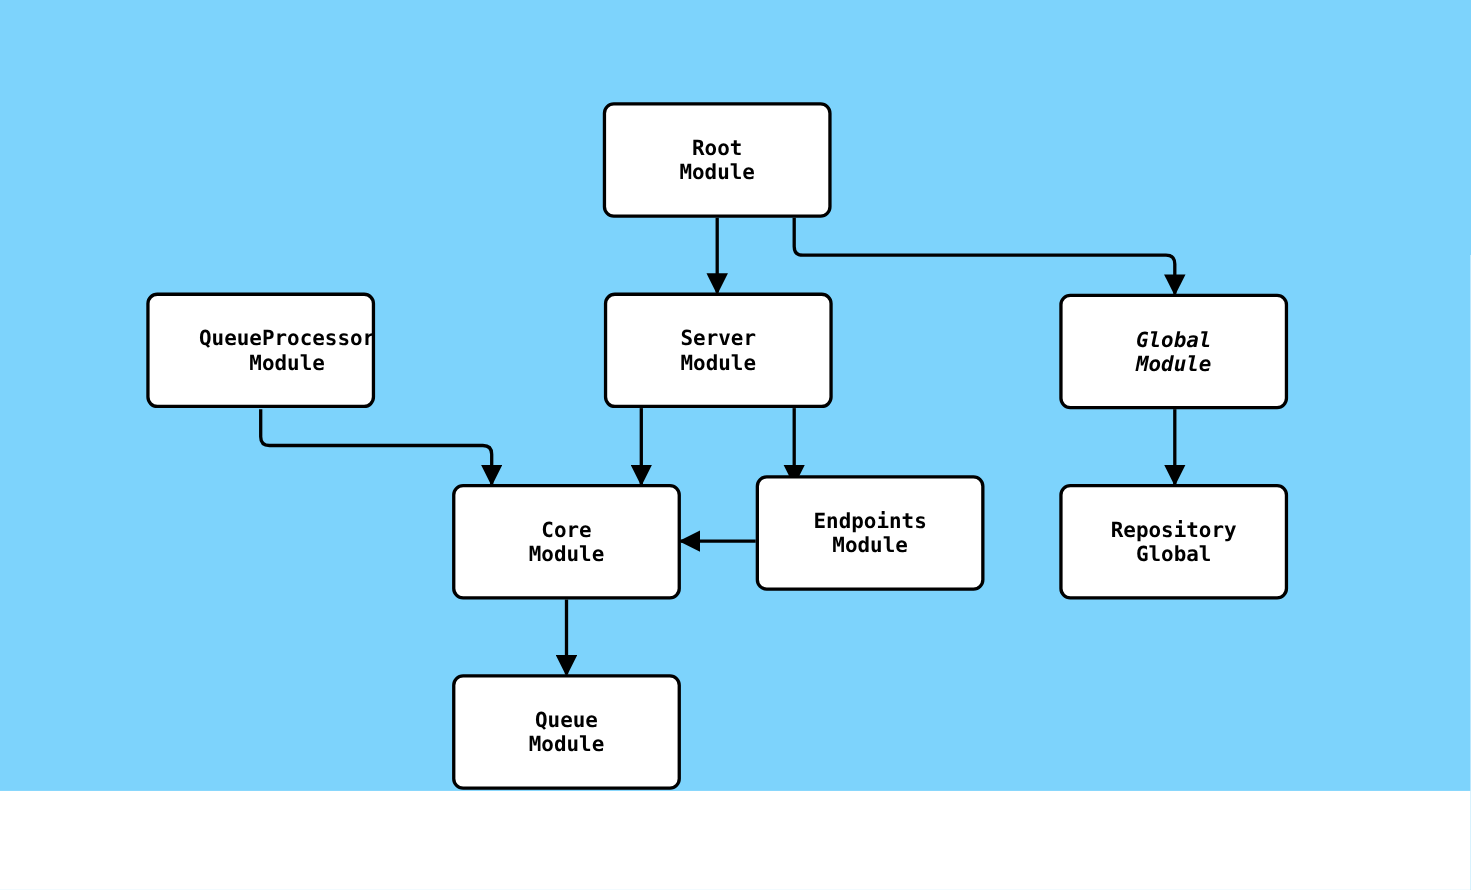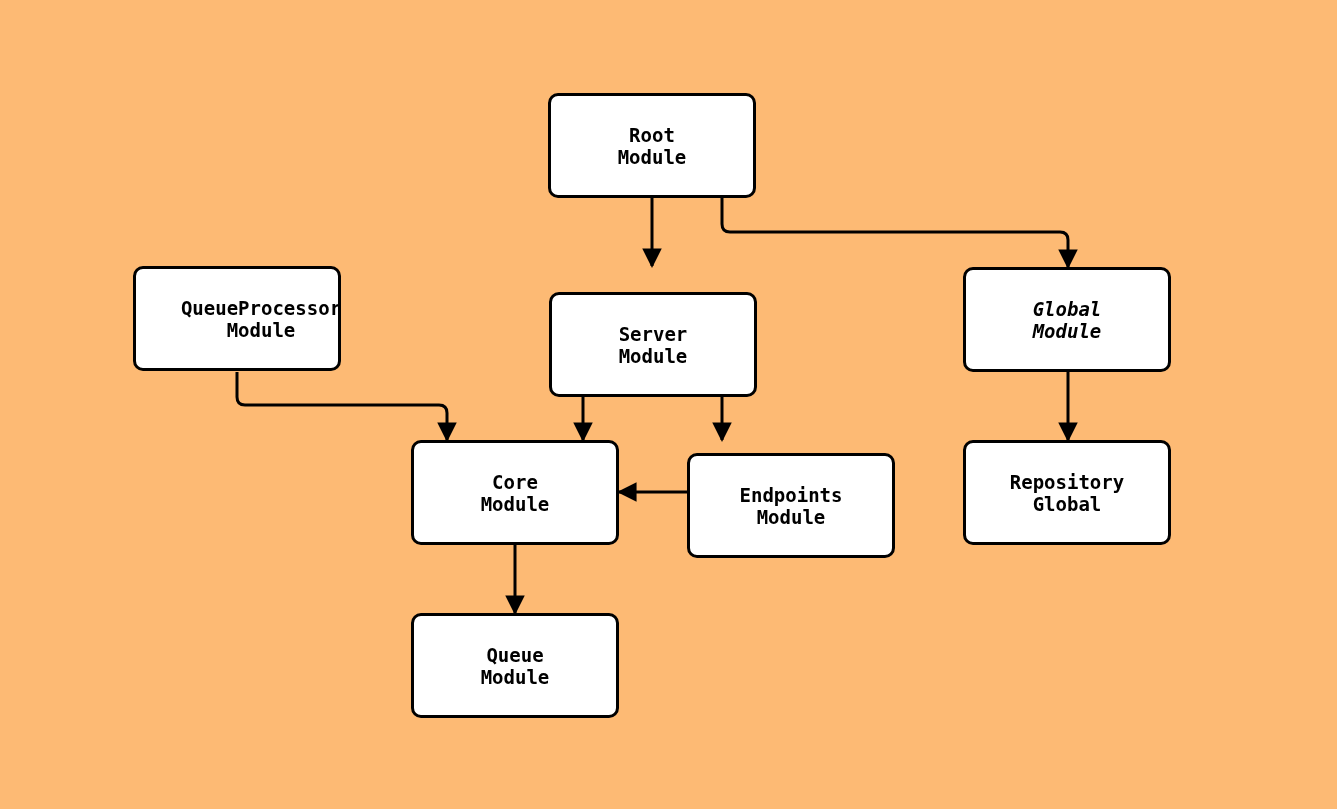--- a/index.html
+++ b/index.html
@@ -3,22 +3,22 @@
 <meta charset="utf-8">
 <style>
   html, body {
     margin: 0;
     padding: 0;
     background: #ffffff;
   }
   .canvas {
     position: relative;
     width: 1337px;
-    height: 809px;
-    background: #fdba74;
+    height: 719px;
+    background: #7dd3fc;
     font-family: "DejaVu Sans Mono", "Liberation Mono", monospace;
     overflow: hidden;
   }
   #edge-layer {
     position: absolute;
     left: 0;
     top: 0;
     z-index: 1;
   }
   #edge-layer path.edge {
@@ -76,36 +76,36 @@
   <div class="node" id="node-root" style="left:548px; top:93px;">
     <span class="label">Root
 Module</span>
   </div>
 
   <div class="node" id="node-queueprocessor" style="left:133px; top:266px;padding-left:48px;">
     <span class="label">QueueProcessor
 Module</span>
   </div>
 
-  <div class="node" id="node-server" style="left:549px; top:266px;margin-top:26px;">
+  <div class="node" id="node-server" style="left:549px; top:266px;">
     <span class="label">Server
 Module</span>
   </div>
 
   <div class="node" id="node-global" style="left:963px; top:267px;font-style:italic;">
     <span class="label">Global
 Module</span>
   </div>
 
   <div class="node" id="node-core" style="left:411px; top:440px;">
     <span class="label">Core
 Module</span>
   </div>
 
-  <div class="node" id="node-endpoints" style="left:687px; top:453px;">
+  <div class="node" id="node-endpoints" style="left:687px; top:432px;">
     <span class="label">Endpoints
 Module</span>
   </div>
 
   <div class="node" id="node-repository" style="left:963px; top:440px;">
     <span class="label">Repository
 Global</span>
   </div>
 
   <div class="node" id="node-queue" style="left:411px; top:613px;align-items:center;">

